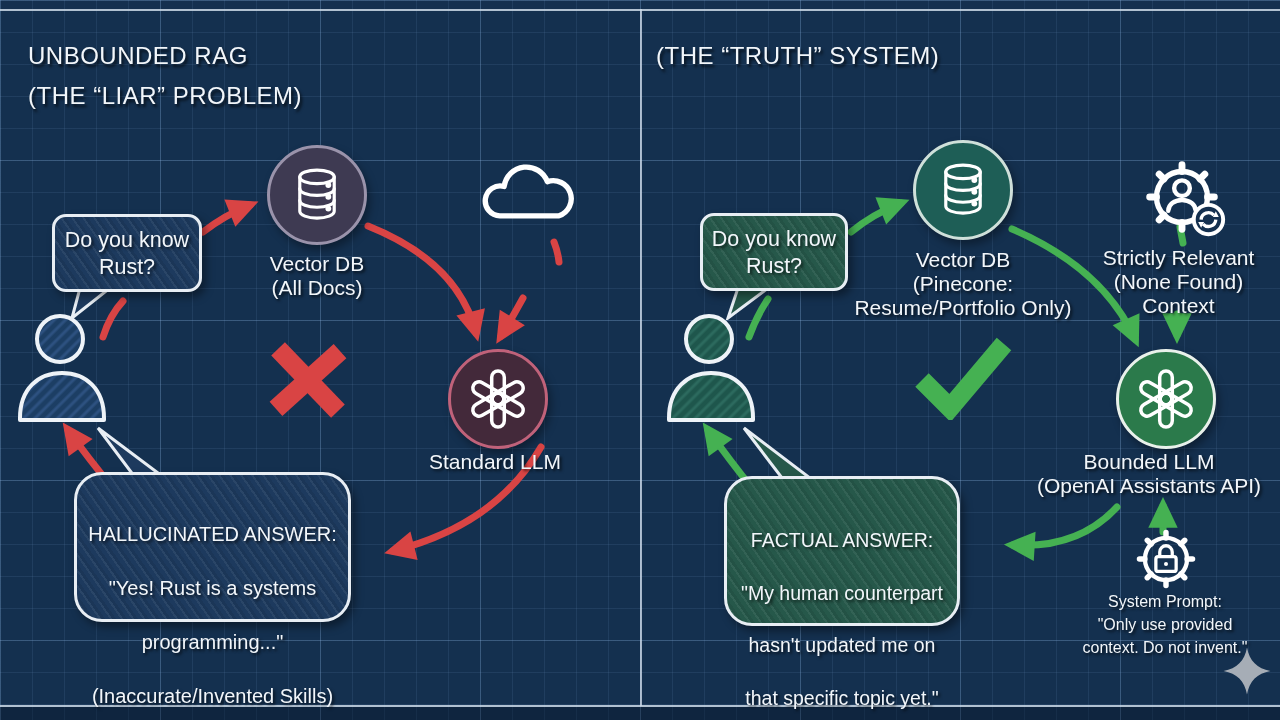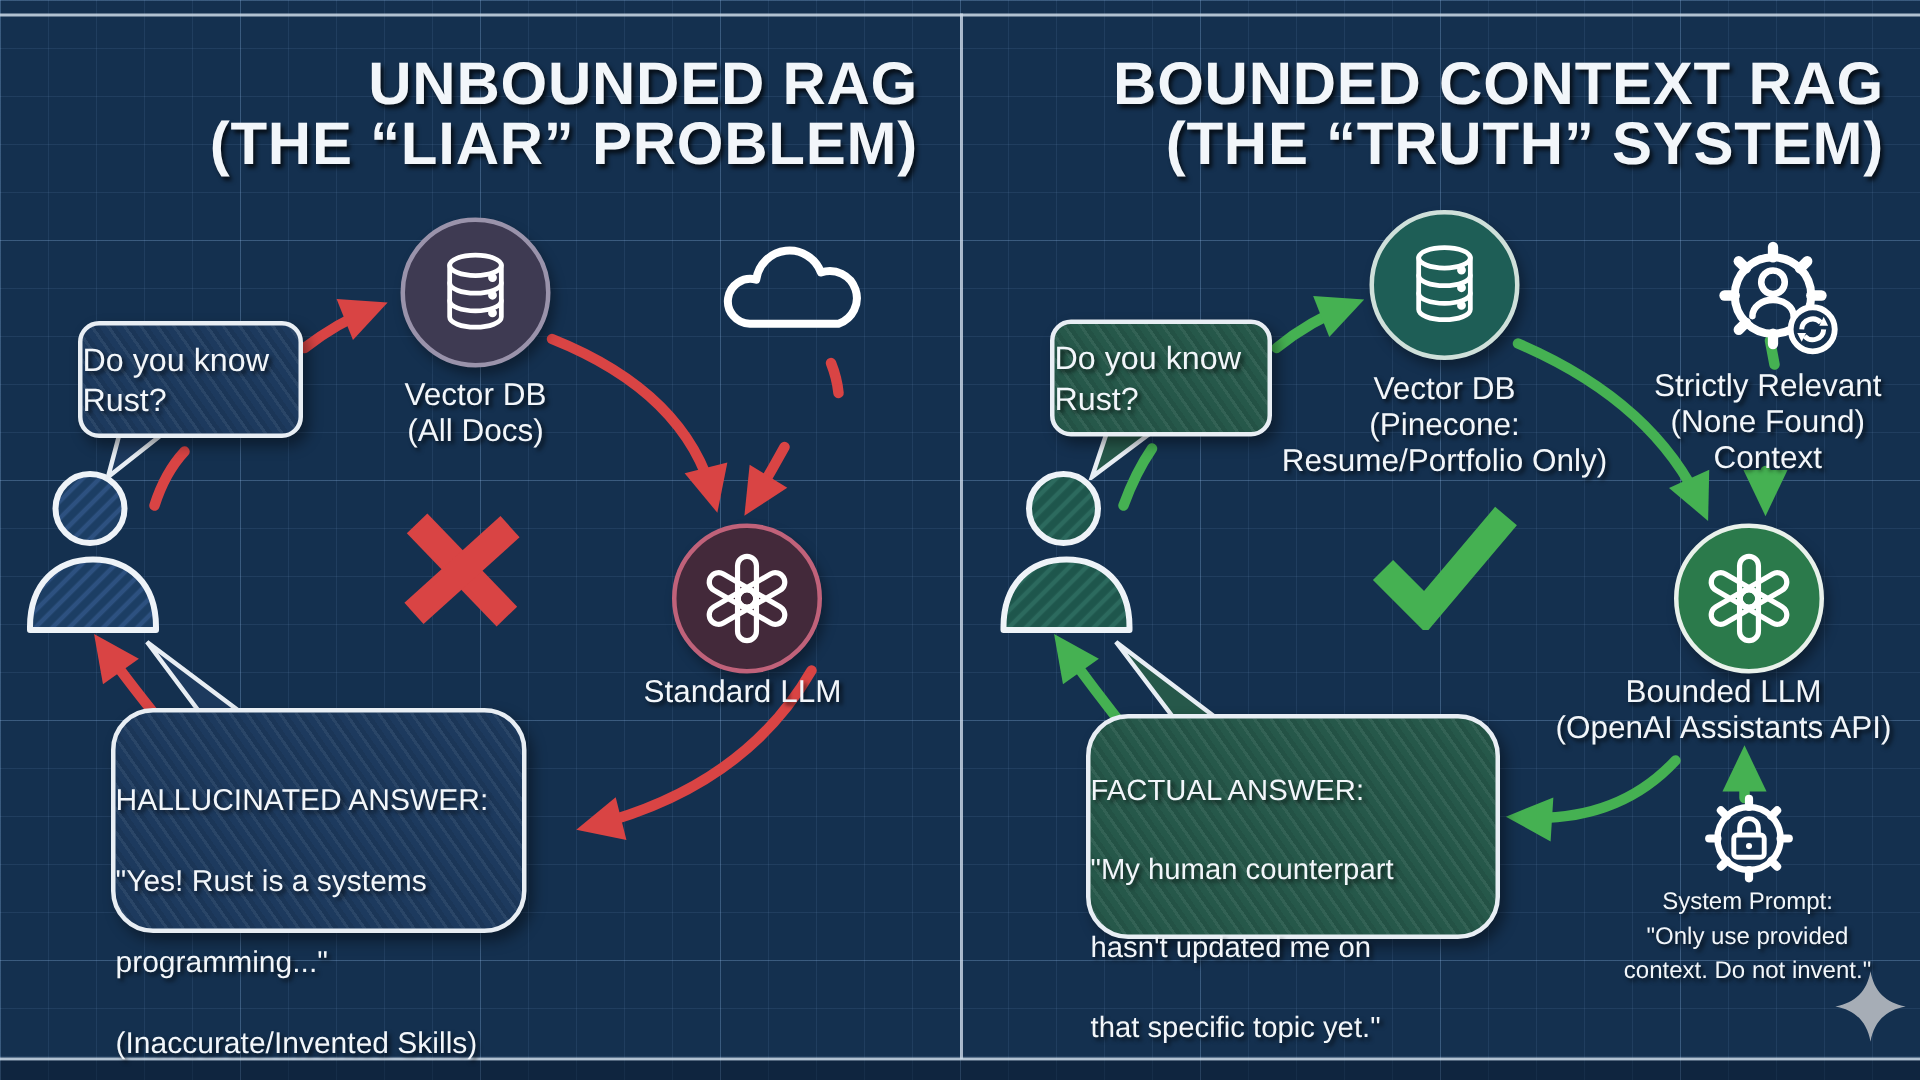--- a/index.html
+++ b/index.html
@@ -14,35 +14,35 @@
       linear-gradient(90deg, rgba(140,185,235,0.10) 1px, transparent 1px);
     background-size:160px 160px,160px 160px,32px 32px,32px 32px;
     color:var(--text,#f2f6fa);
   }
   .abs{position:absolute;}
   
   .frame-h{position:absolute;left:0;width:1280px;height:2px;background:rgba(205,218,232,0.85);}
   .frame-v{position:absolute;top:9px;width:2px;height:697px;background:rgba(205,218,232,0.8);}
   .footer-strip{position:absolute;left:0;top:707px;width:1280px;height:13px;background:rgba(6,18,34,0.35);}
   
-  .title{position:absolute;text-align:right;font-weight:700;font-size:40px;line-height:40px;
+  .title{position:absolute;text-align:left;font-weight:400;font-size:24px;line-height:40px;
          text-shadow:2px 3px 3px rgba(0,0,0,0.7);letter-spacing:0.5px;}
   
   .lbl{position:absolute;text-align:center;font-size:21px;line-height:24px;
        text-shadow:2px 2px 3px rgba(0,0,0,0.7);}
   
   .node{position:absolute;border-radius:50%;display:flex;align-items:center;justify-content:center;
         box-shadow:3px 5px 8px rgba(0,0,0,0.35);border-style:solid;border-width:3px;}
   .node-db-left{background:var(--left-db-fill,#3e3a52);border-color:var(--left-db-ring,#9a93ab);}
   .node-llm-left{background:var(--left-llm-fill,#43293a);border-color:var(--left-llm-ring,#c0627a);}
   .node-db-right{background:var(--right-db-fill,#1e5e56);border-color:var(--right-db-ring,#cfe0da);}
   .node-llm-right{background:var(--right-llm-fill,#2b7a4b);border-color:var(--right-llm-ring,#e9f1eb);}
   
   .bubble{position:absolute;box-sizing:border-box;border:3px solid #e8eef4;border-radius:14px;
-          text-align:left;box-shadow:4px 5px 9px rgba(0,0,0,0.4);
+          text-align:center;box-shadow:4px 5px 9px rgba(0,0,0,0.4);
           background-image:repeating-linear-gradient(55deg, rgba(255,255,255,0.06) 0 2px, rgba(0,0,0,0.07) 2px 5px, transparent 5px 9px);}
   .bubble-navy{background-color:var(--left-bubble-fill,#1d3a5e);}
   .bubble-green{background-color:var(--right-bubble-fill,#26584a);}
   .bubble-q{font-size:21.5px;line-height:27px;padding-top:10px;}
   .bubble-a{border-radius:28px;}
   .bubble-a .line{font-size:20px;line-height:26px;margin-top:28px;}
   .bubble-a-r .line{font-size:19.5px;line-height:24.5px;}
   .bubble .line{text-shadow:2px 2px 3px rgba(0,0,0,0.65);}
   .tail{position:absolute;}
   
@@ -166,21 +166,20 @@
     <polygon points="6,4 42,52 70,52" fill="#1d3a5e" stroke="#e8eef4" stroke-width="3"></polygon>
   </svg>
   <div class="bubble bubble-navy bubble-a" style="left:74px;top:472px;width:277px;height:150px;padding-top:18px">
     <div class="line">HALLUCINATED ANSWER:</div>
     <div class="line">"Yes! Rust is a systems</div>
     <div class="line">programming..."</div>
     <div class="line">(Inaccurate/Invented Skills)</div>
   </div>
 
   <div class="title" style="left:656px;top:36px;width:600px">
-    <div>BOUNDED CONTEXT RAG</div>
     <div>(THE “TRUTH” SYSTEM)</div>
   </div>
 
   <svg class="abs" style="left:663px;top:312px" width="100" height="112" viewBox="0 0 100 112">
     <defs>
       <pattern id="hatchR" width="8" height="8" patternUnits="userSpaceOnUse" patternTransform="rotate(45)">
         <rect width="8" height="8" fill="#1e564c"></rect>
         <line x1="2" y1="0" x2="2" y2="8" stroke="#2c6a5e" stroke-width="3"></line>
       </pattern>
     </defs>
@@ -256,21 +255,21 @@
     </svg>
   </div>
   <div class="lbl" style="left:1020px;top:450px;width:258px">
     <div>Bounded LLM</div>
     <div>(OpenAI Assistants API)</div>
   </div>
 
   <svg class="tail" style="left:738px;top:426px" width="75" height="55" viewBox="0 0 75 55">
     <polygon points="6,2 44,52 72,52" fill="#26584a" stroke="#e8eef4" stroke-width="3"></polygon>
   </svg>
-  <div class="bubble bubble-green bubble-a bubble-a-r" style="left:724px;top:476px;width:276px;height:150px;padding-top:8px">
+  <div class="bubble bubble-green bubble-a bubble-a-r" style="left:724px;top:476px;width:236px;height:150px;padding-top:21px">
     <div class="line">FACTUAL ANSWER:</div>
     <div class="line">"My human counterpart</div>
     <div class="line">hasn't updated me on</div>
     <div class="line">that specific topic yet."</div>
     <div class="line">(Verifiable Truth)</div>
   </div>
 
   <svg class="abs" style="left:1126px;top:520px" width="80" height="78" viewBox="0 0 100 100" fill="none" stroke="#fff">
     <g stroke-width="7" stroke-linecap="round">
       <line x1="77" y1="50" x2="84" y2="50"></line>

